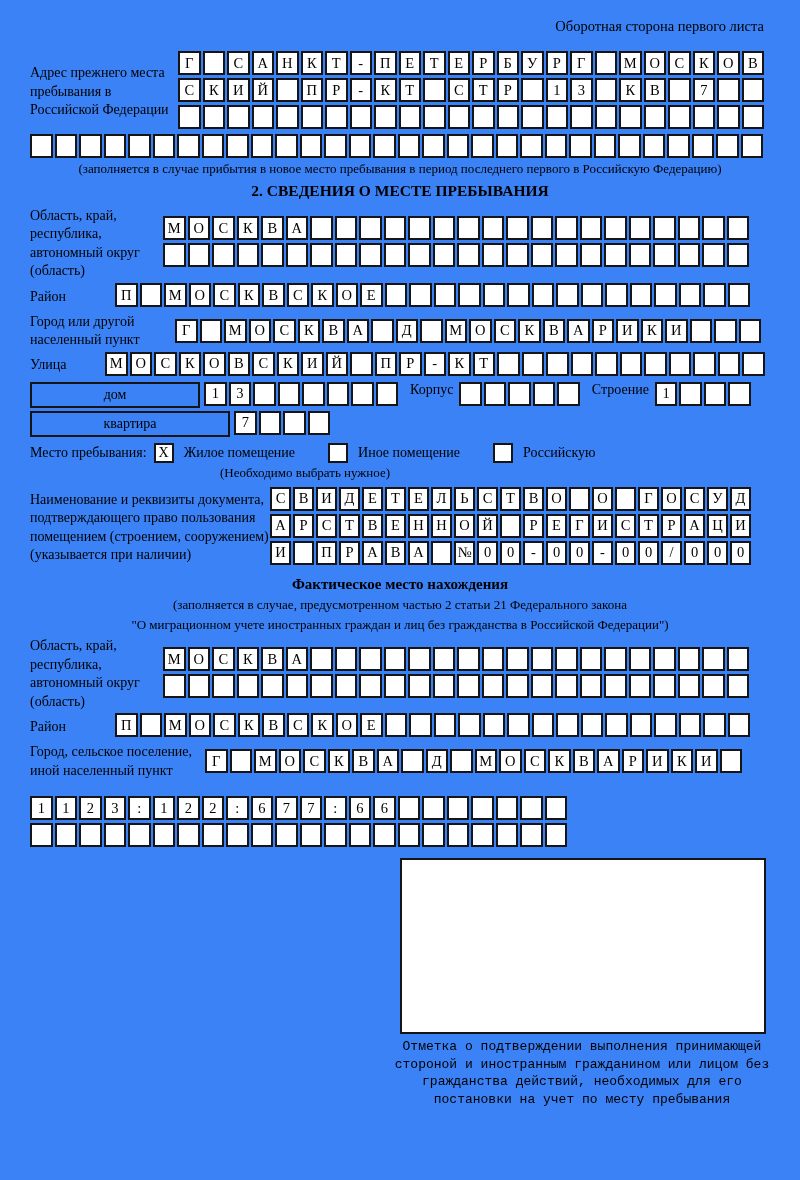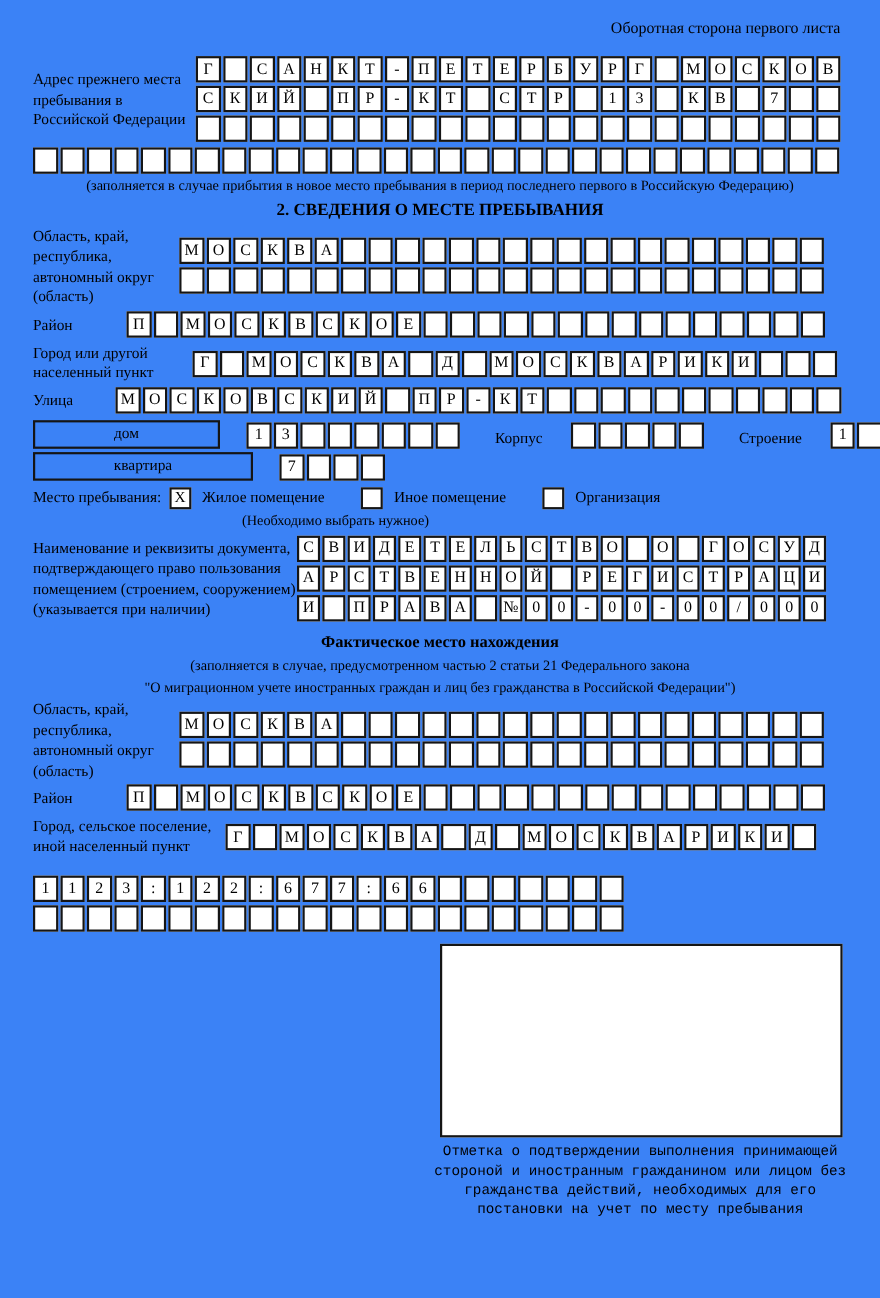--- a/index.html
+++ b/index.html
@@ -21,21 +21,21 @@
     box-sizing:border-box;flex:none;width:22.5px;height:24px;margin-right:2px;
     border:2px solid #151515;display:flex;align-items:center;justify-content:center;
     font-size:14.5px;line-height:1;background:#fff;
   }
   .cells-sm .cell{width:21px;}
   .cells-row.inline{margin-bottom:0;}
   .caption{font-size:13px;line-height:1.3;margin:1px 0 3px 0;}
   .caption.center{text-align:center;}
   .section-title{font-size:15.5px;font-weight:bold;text-align:center;margin:4px 0 6px 0;}
   .sub-title{font-size:15px;font-weight:bold;text-align:center;margin:8px 0 4px 0;}
-  .house-row{display:flex;align-items:flex-end;margin:3px 0 2px 0;gap:20px;}
+  .house-row{display:flex;align-items:flex-start;margin:3px 0 2px 0;}
   .named-box{
     box-sizing:border-box;height:26px;border:2px solid #151515;flex:none;
     display:flex;align-items:center;justify-content:center;font-size:14px;margin-right:4px;
   }
   .nb170{width:170px;} .nb200{width:200px;}
   .inline-label{font-size:14px;flex:none;margin:0 6px 0 10px;}
   .stay-row{display:flex;align-items:center;margin:6px 0 2px 0;}
   .stay-label{font-size:14px;flex:none;}
   .checkbox{
     box-sizing:border-box;width:20px;height:20px;border:2px solid #151515;flex:none;
@@ -369,21 +369,21 @@
       </div>
   </div>
 
   <div class="stay-row">
     <div class="stay-label">Место пребывания:</div>
     <div class="checkbox">X</div>
     <div class="opt-label">Жилое помещение</div>
     <div class="checkbox"></div>
     <div class="opt-label">Иное помещение</div>
     <div class="checkbox"></div>
-    <div class="opt-label">Организация</div>
+    <div class="opt-label">Российскую</div>
   </div>
   <div class="stay-note">(Необходимо выбрать нужное)</div>
 
   <div class="field-row">
     <div class="label w240">Наименование и реквизиты документа, подтверждающего право пользования помещением (строением, сооружением) (указывается при наличии)</div>
     <div class="cells-col cells-sm">
       <div class="cells-row">
           <span class="cell">С</span>
           <span class="cell">В</span>
           <span class="cell">И</span>

